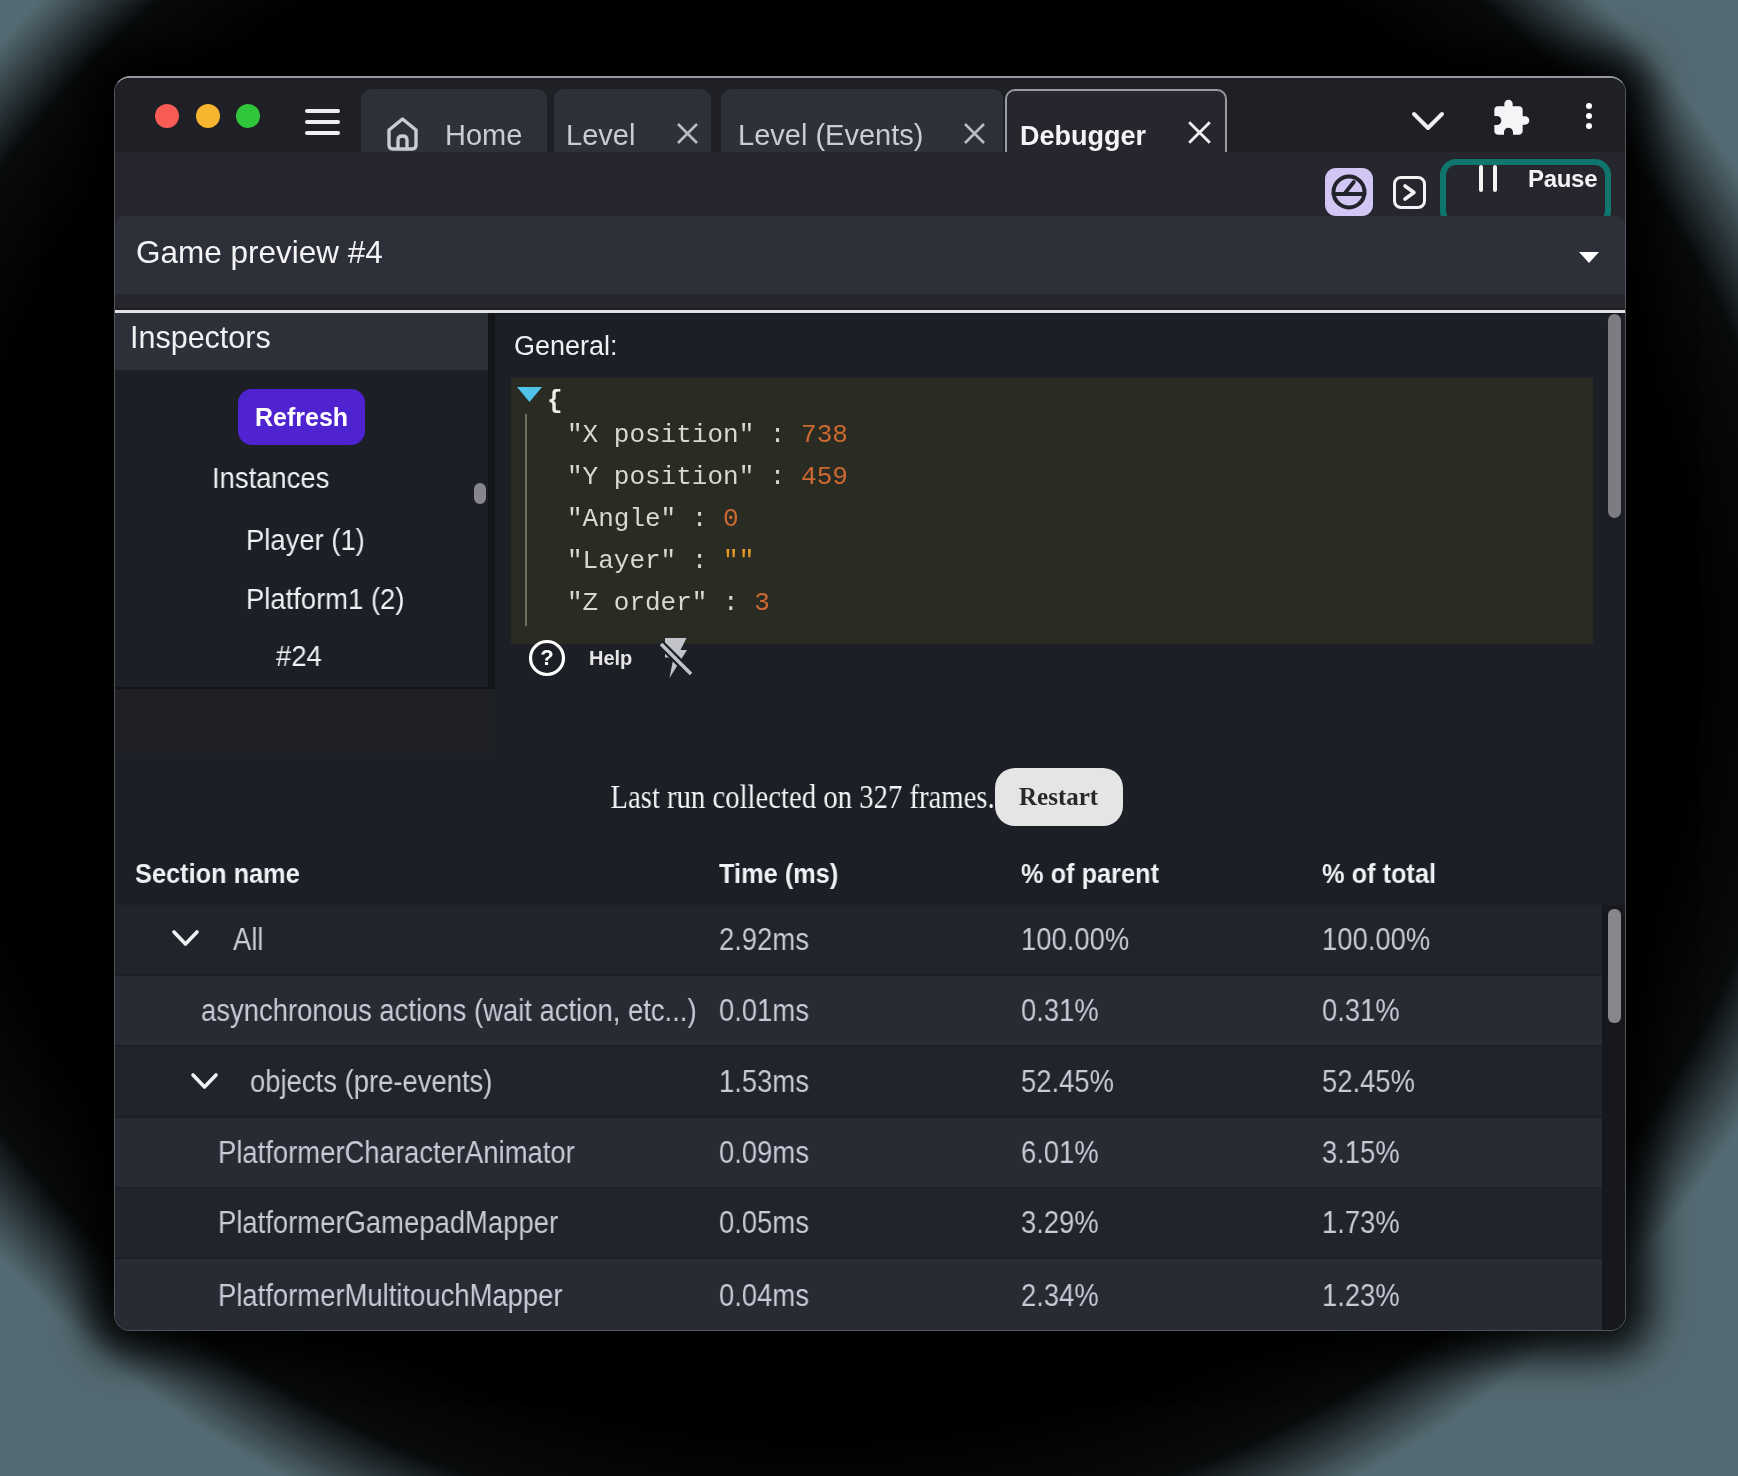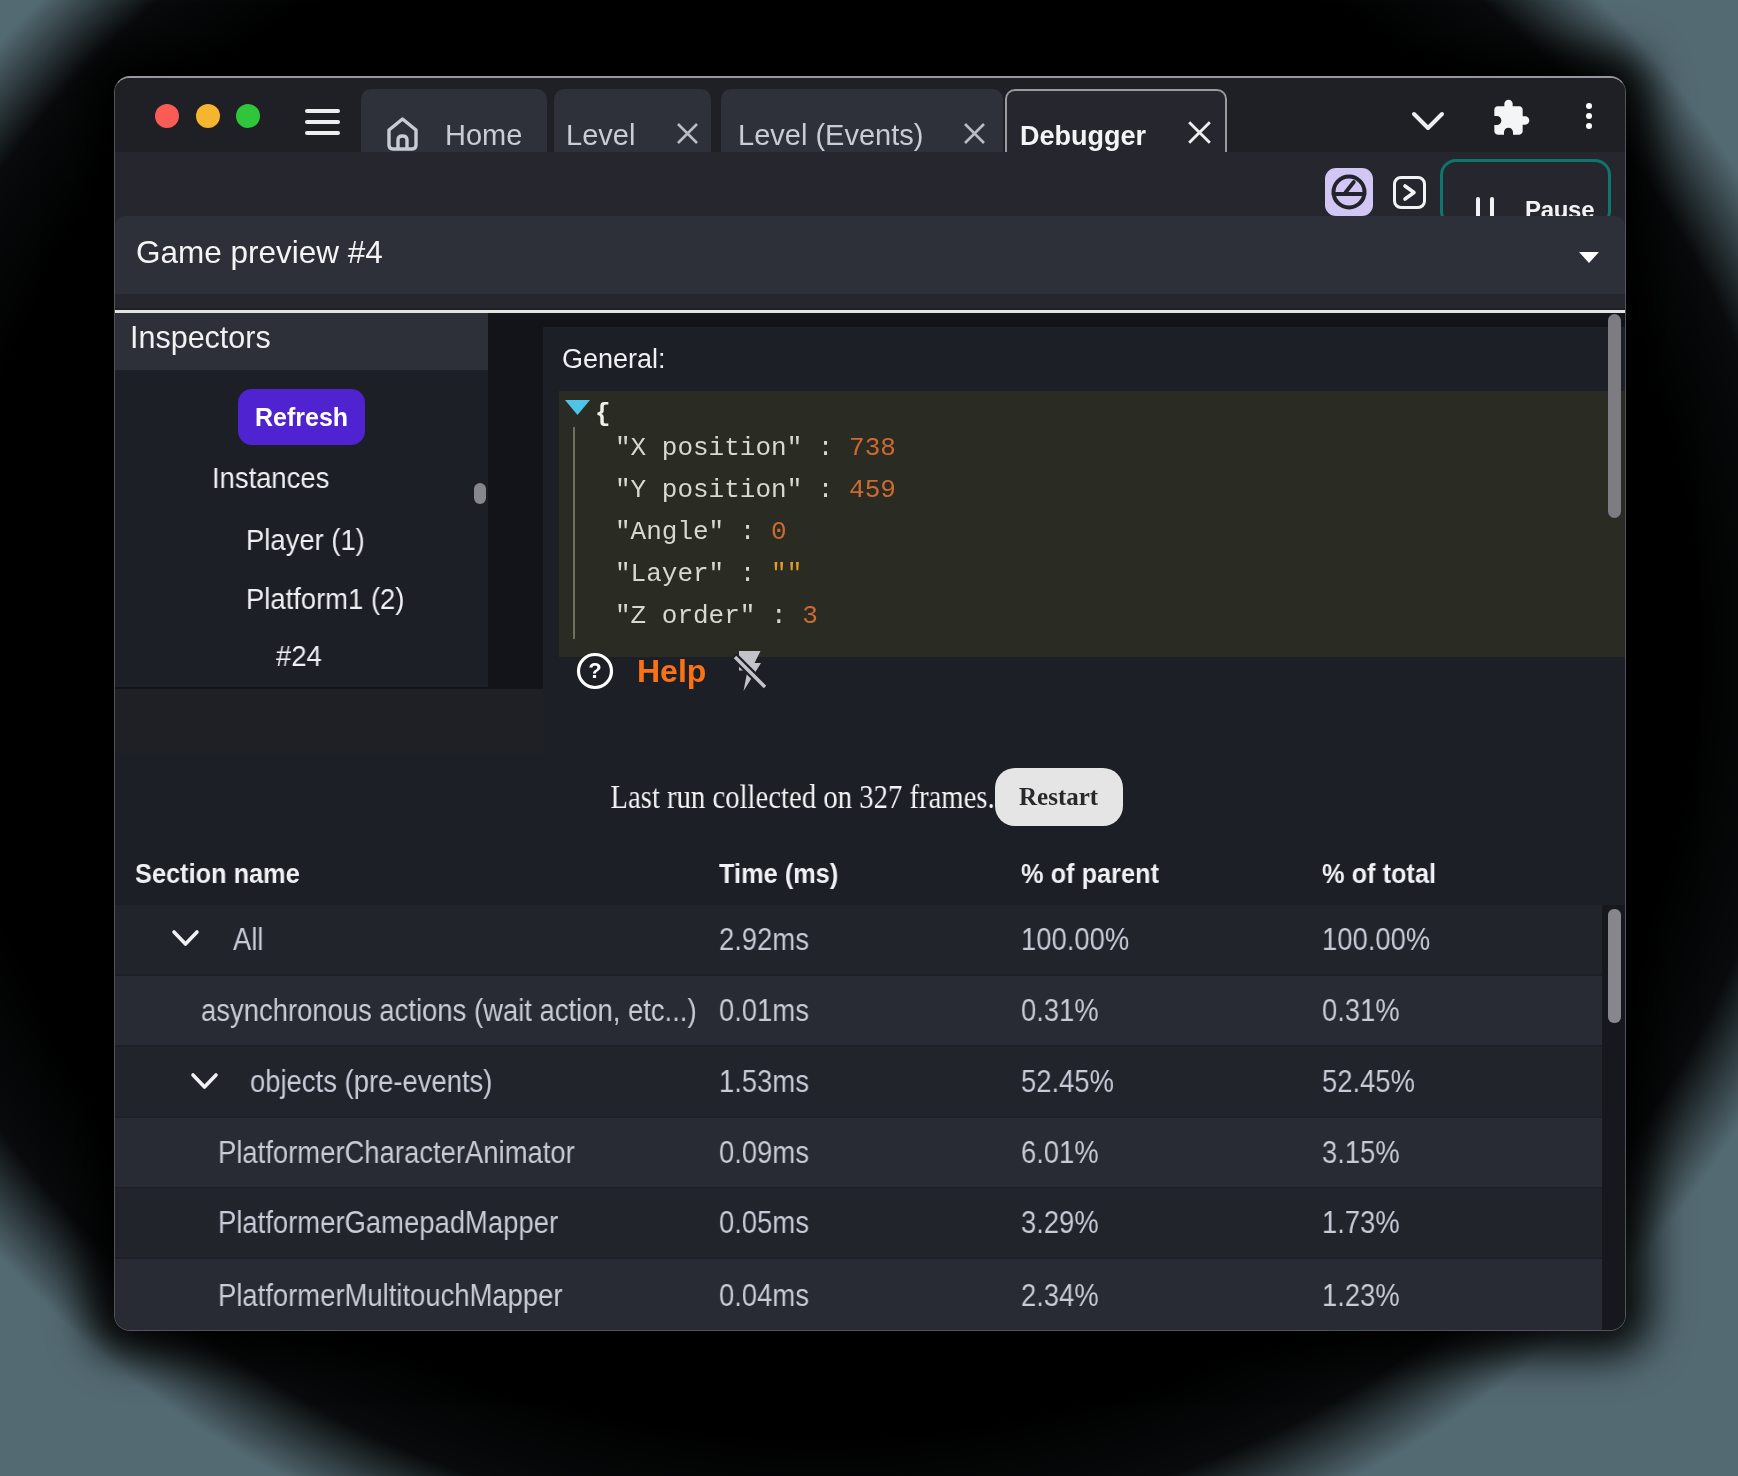--- a/index.html
+++ b/index.html
@@ -21,42 +21,42 @@
   #burger div { position:absolute; left:190px; width:35px; height:4px; border-radius:2px; background:#eceef0; }
   .tab { position:absolute; top:11px; height:63px; background:#2e313a; border-radius:10px 10px 0 0;
          color:#c9ccd3; font-size:29px; display:flex; align-items:flex-end; justify-content:center; }
   .tab .x { margin-left:40px; }
   #tab-debugger { background:#26272e; border:2px solid #9a9aa1; border-bottom:none; color:#f4f4f6; font-weight:700; font-size:27px; }
   
   #toolbar { position:absolute; left:0; top:74px; width:100%; height:156px; background:#26272e; }
   #btn-purple { position:absolute; left:1210px; top:16px; width:48px; height:48px; border-radius:11px; background:#d2c7f4; }
   #btn-console { position:absolute; left:1278px; top:24px; width:33px; height:33px; border-radius:8px; border:3px solid #f2f3f5;
                  display:flex; align-items:center; justify-content:center; }
-  #btn-pause { position:absolute; left:1325px; top:7px; width:171px; height:68px; border-radius:16px; border:3px solid #0f766e;
-               display:flex; align-items:flex-end; }
+  #btn-pause { position:absolute; left:1325px; top:7px; width:171px; height:68px; border-radius:16px; border:6px solid #0f766e;
+               display:flex; align-items:flex-start; }
   #btn-pause .bar { width:4px; height:27px; background:#f2f3f5; border-radius:2px; }
   #btn-pause .b1 { margin-left:33px; }
   #btn-pause .b2 { margin-left:10px; }
   #btn-pause .lbl { will-change:transform; color:#f2f3f5; font-weight:700; font-size:24px; letter-spacing:-0.3px; margin-left:31px; }
   
   #previewbar { position:absolute; left:0; top:138px; width:100%; height:78px; background:#2e3039; border-radius:10px 10px 0 0; }
   #previewbar .t { will-change:transform; position:absolute; left:21px; top:18px; font-size:31.5px; color:#f4f4f6; font-weight:400; }
   #previewbar .tri { position:absolute; left:1464px; top:36px; width:0; height:0;
         border-left:10px solid transparent; border-right:10px solid transparent; border-top:11px solid #fff; }
   #whiteline { position:absolute; left:0; top:232px; width:100%; height:3px; background:#e2e2e4; }
   
   #content { position:absolute; left:0; top:235px; width:100%; height:376px; background:#131419; }
   #leftpanel { position:absolute; left:0; top:0; width:373px; height:374px; background:#1d1f27; }
   #leftpanel .hdr { position:absolute; left:0; top:0; width:100%; height:57px; background:#2e3039;
                     color:#f0f1f3; font-size:30.5px; line-height:49px; padding-left:15px; }
   #refresh { position:absolute; left:123px; top:76px; width:127px; height:56px; border-radius:14px; background:#4f23d0;
              color:#fff; font-weight:700; font-size:25px; display:flex; align-items:center; justify-content:center; }
   .litem { will-change:transform; position:absolute; color:#eef0f3; font-size:29px; transform:scaleX(0.945); transform-origin:left top; }
   #lscroll { position:absolute; left:359px; top:170px; width:12px; height:21px; border-radius:6px; background:#86868c; }
-  #rightpanel { position:absolute; left:380px; top:14px; width:1132px; height:484px; background:#1d1f27;margin-left:48px; }
+  #rightpanel { position:absolute; left:380px; top:1px; width:1132px; height:484px; background:#1d1f27; }
   #rightpanel .gt { will-change:transform; position:absolute; left:19px; top:17px; font-size:27px; color:#eef0f3; }
   #codeblock { position:absolute; left:16px; top:64px; width:1082px; height:266px; background:#2a2c23;
                font-family:"Liberation Mono", monospace; font-size:26px; color:#d6d8d2; }
   #codeblock .guide { position:absolute; left:14px; top:36px; width:2px; height:212px; background:#70705f; }
   #codeblock .brace { will-change:transform; position:absolute; left:36px; top:8px; font-weight:700; color:#f0f0ea; }
   .cline { will-change:transform; position:absolute; left:56px; white-space:pre; line-height:42px; }
   .cnum { color:#cd6a32; }
   .cstr { color:#e59b28; }
   #mainscroll { position:absolute; left:1493px; top:1px; width:13px; height:204px; border-radius:7px; background:#7c7c82; }
   
@@ -173,21 +173,21 @@
         <div class="cline" style="top:78px;">"Y position" : <span class="cnum">459</span></div>
         <div class="cline" style="top:120px;">"Angle" : <span class="cnum">0</span></div>
         <div class="cline" style="top:162px;">"Layer" : <span class="cstr">""</span></div>
         <div class="cline" style="top:204px;">"Z order" : <span class="cnum">3</span></div>
       </div>
       <div id="helprow">
         <svg width="38" height="38" viewBox="0 0 38 38">
             <circle cx="19" cy="19" r="16.5" fill="none" stroke="#fff" stroke-width="3.2"></circle>
             <text x="19" y="26" text-anchor="middle" font-size="22" font-weight="bold" fill="#fff" font-family="Liberation Sans, sans-serif">?</text>
           </svg>
-        <span class="aa" style="margin-left:23px; font-weight:700; font-size:32px; color:#f97316;">Help</span>
+        <span class="aa" style="margin-left:23px; font-weight:700; font-size:20px; color:#e5e5e5;">Help</span>
         <svg style="margin-left:26px;" width="36" height="42" viewBox="0 0 36 42">
             <path fill="#c2c4c9" d="M7 1 H28.5 L22.5 13 H29 L11.5 41 L15.5 20.5 H7 Z"></path>
             <path d="M2 6 L34 38" stroke="#1d1f27" stroke-width="8"></path>
             <path d="M3 7 L33 37" stroke="#c2c4c9" stroke-width="3.6"></path>
           </svg>
       </div>
     </div>
     <div id="mainscroll"></div>
   </div>
   <div id="profcontent">

